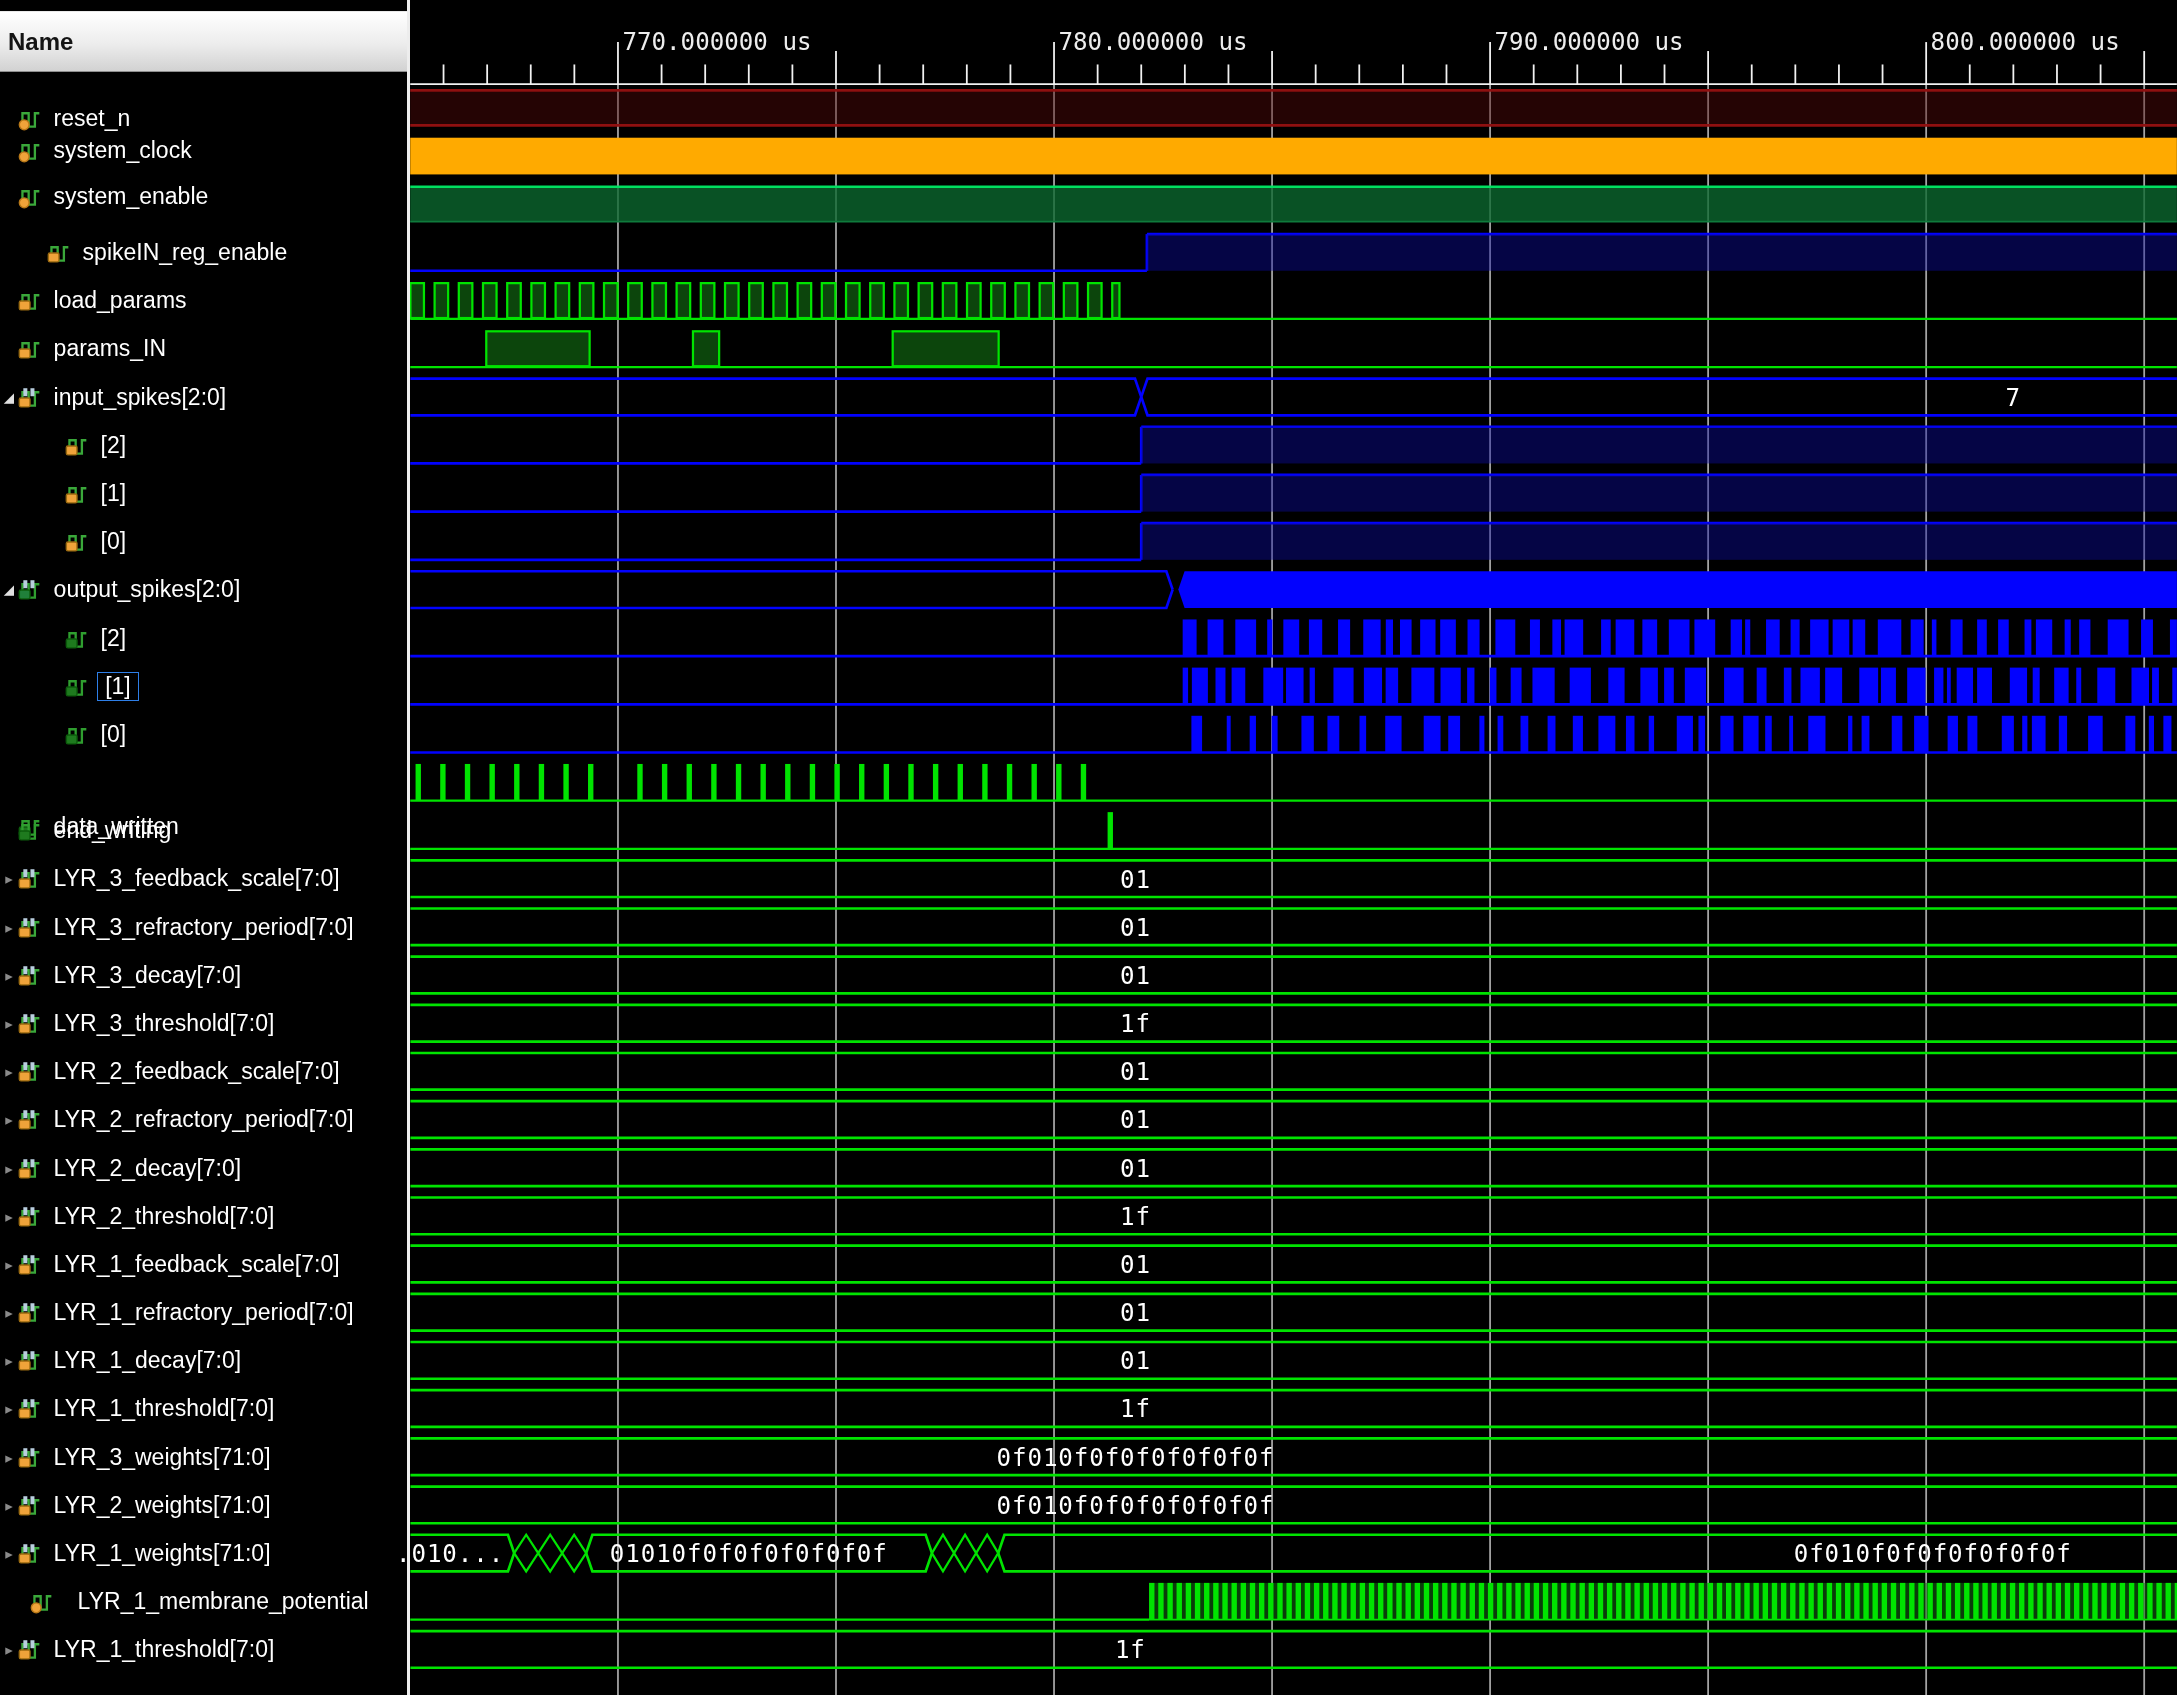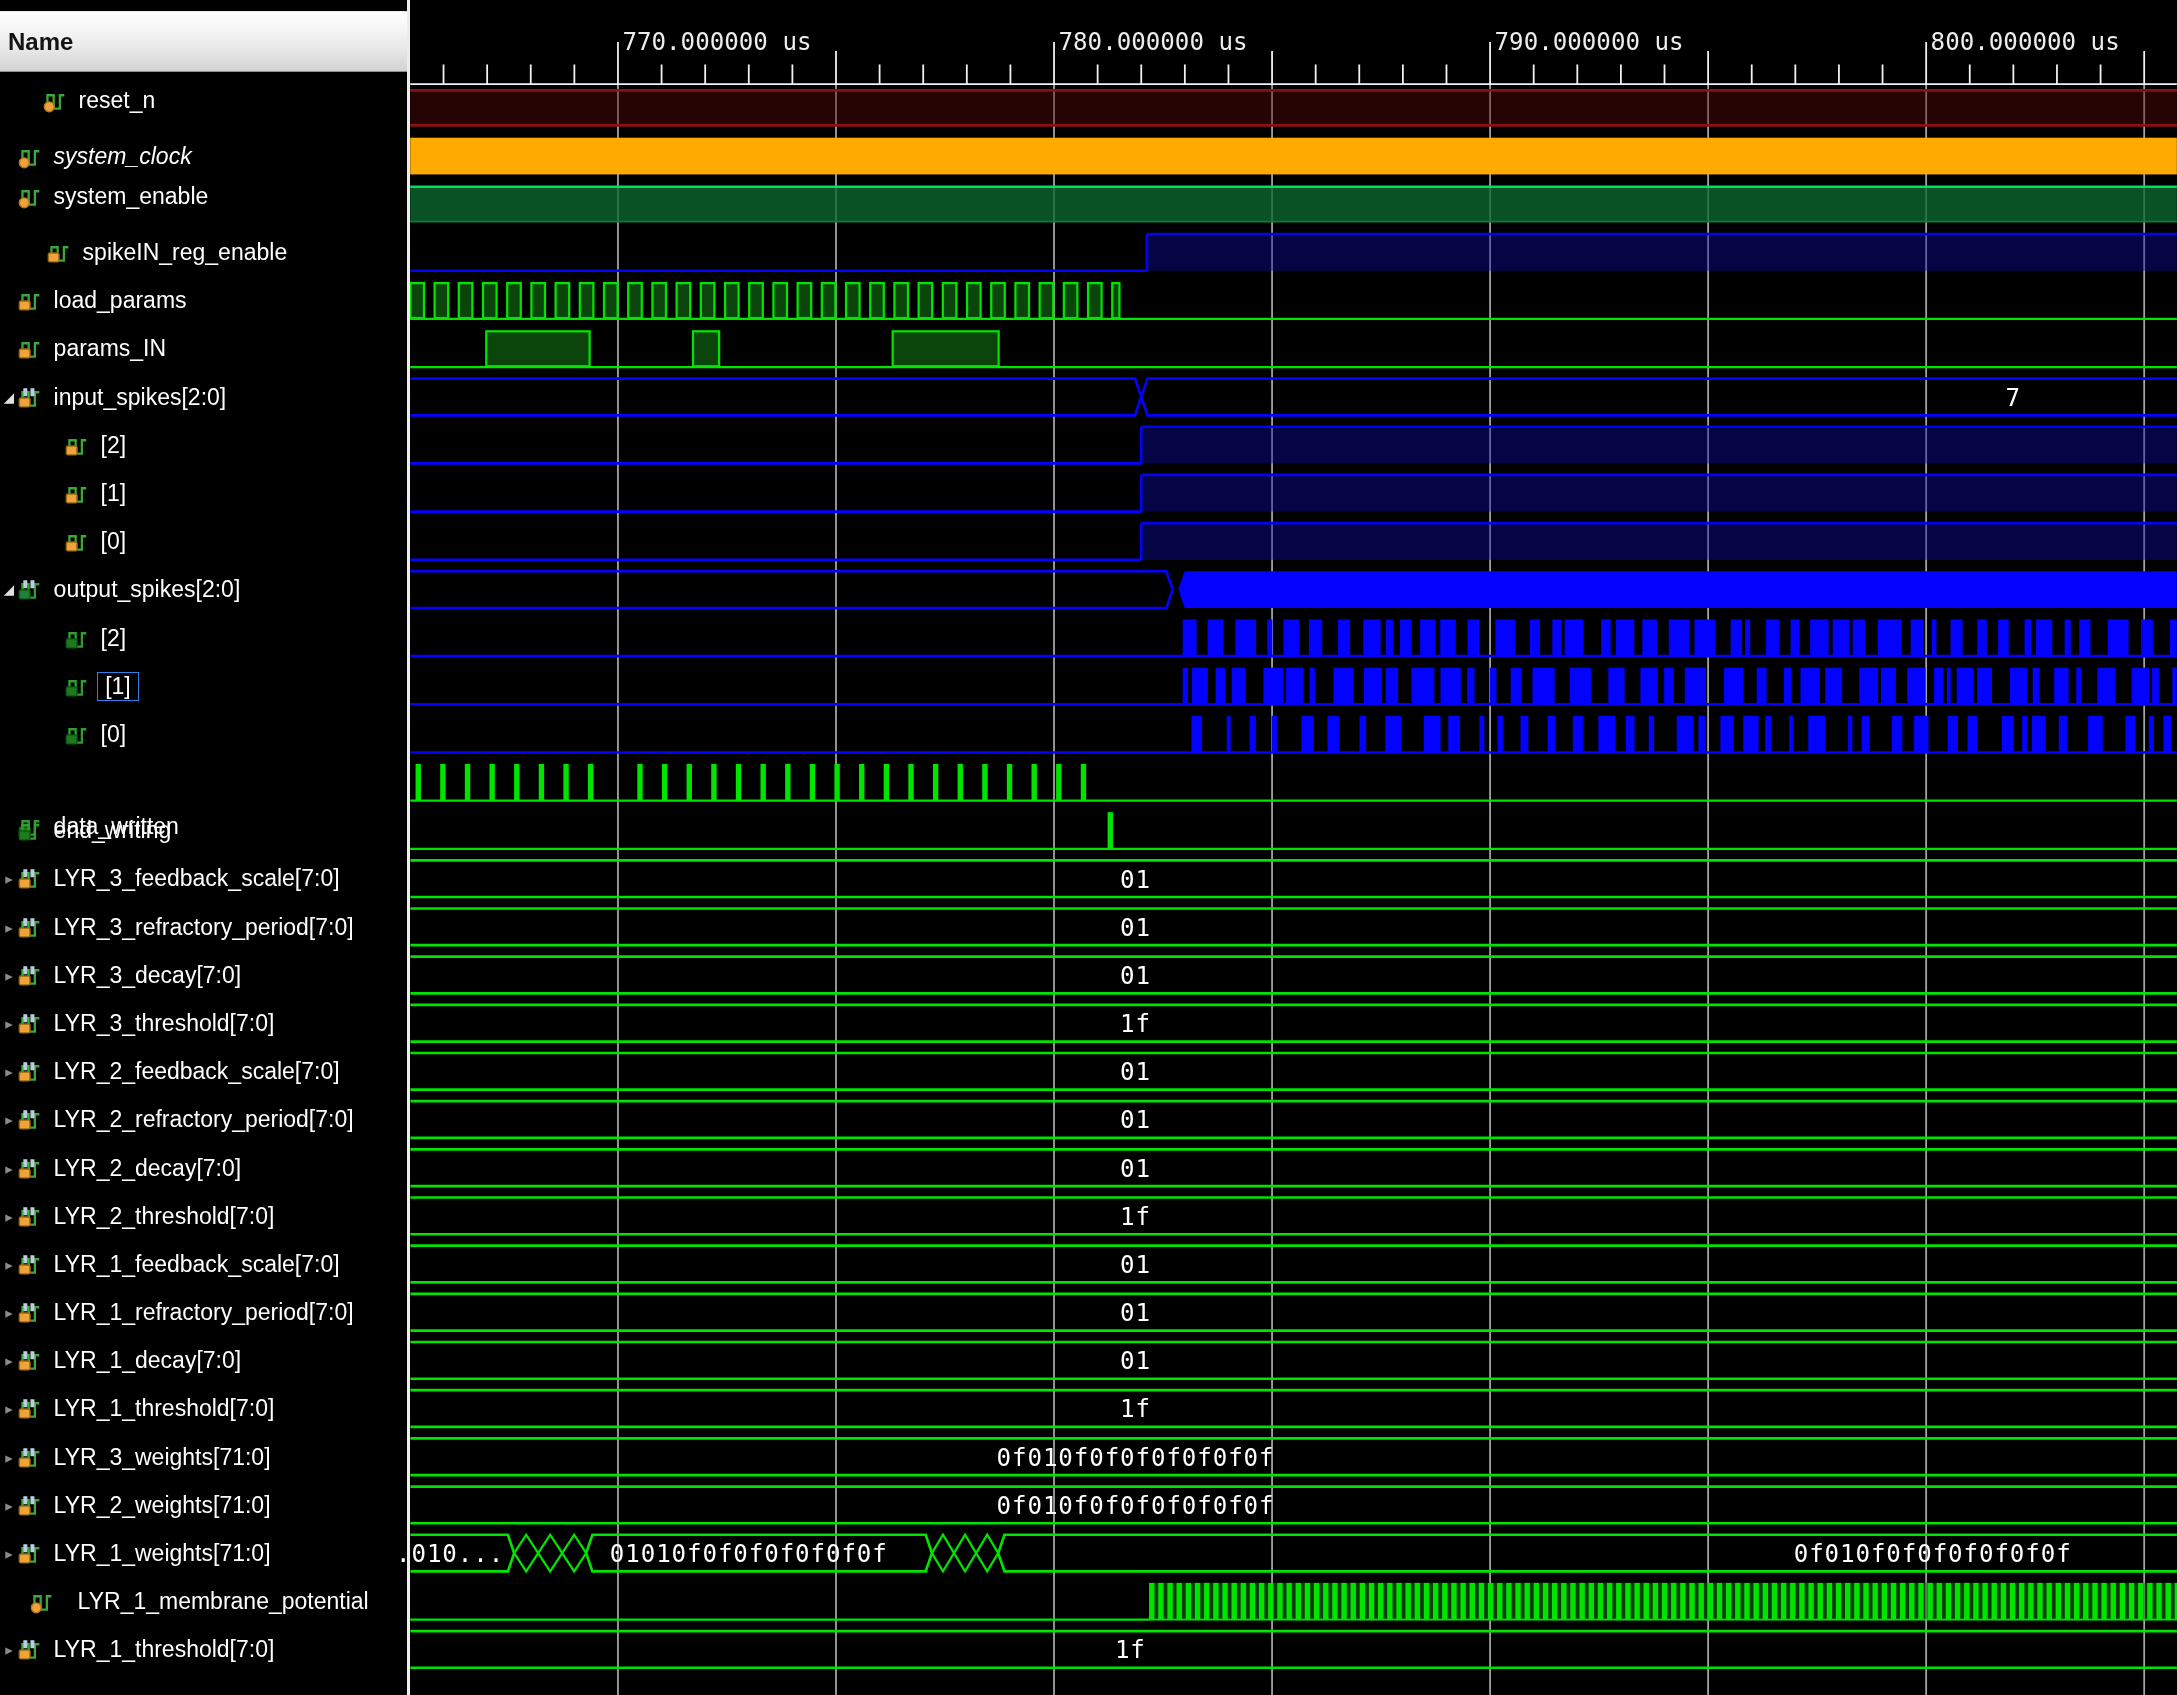--- a/index.html
+++ b/index.html
@@ -543,29 +543,29 @@
       </g>
       <g>
         <polyline points="458.18800000000044,1821.6 2431.025,1821.6" fill="none" stroke="#00e400" stroke-width="3"></polyline>
         <polyline points="458.18800000000044,1862.6 2431.025,1862.6" fill="none" stroke="#00e400" stroke-width="3"></polyline>
         <text x="1262.225" y="1852.1" fill="#ffffff" font-size="27px" text-anchor="middle" font-family="&quot;DejaVu Sans Mono&quot;,monospace" letter-spacing="1">1f</text>
       </g>
     </svg>
   <div id="names-panel">
     <div id="names-header">Name</div>
     <div id="names-list">
-        <div class="sig-row" style="top: 82px; margin-left: 25px;">
+        <div class="sig-row" style="top: 100px;">
           <span class="expander exp-closed"></span>
           <svg width="24" height="24" viewBox="0 0 27 27" class="sig-icon">
             <path d="M5 22 V7 H12 V22 H19 V7 H24" fill="none" stroke="#3aa83a" stroke-width="2.6"></path>
             <circle cx="7" cy="20" r="5.5" fill="#efa33a" stroke="#b87818" stroke-width="1.6"></circle>
           </svg>
           <span class="sig-label">reset_n</span>
         </div>
-        <div class="sig-row" style="top: 138px; font-style: italic;">
+        <div class="sig-row" style="top: 132px;">
           <span class="expander exp-closed"></span>
           <svg width="24" height="24" viewBox="0 0 27 27" class="sig-icon">
             <path d="M5 22 V7 H12 V22 H19 V7 H24" fill="none" stroke="#3aa83a" stroke-width="2.6"></path>
             <circle cx="7" cy="20" r="5.5" fill="#efa33a" stroke="#b87818" stroke-width="1.6"></circle>
           </svg>
           <span class="sig-label">system_clock</span>
         </div>
         <div class="sig-row" style="top: 178px;">
           <span class="expander exp-closed"></span>
           <svg width="24" height="24" viewBox="0 0 27 27" class="sig-icon">

